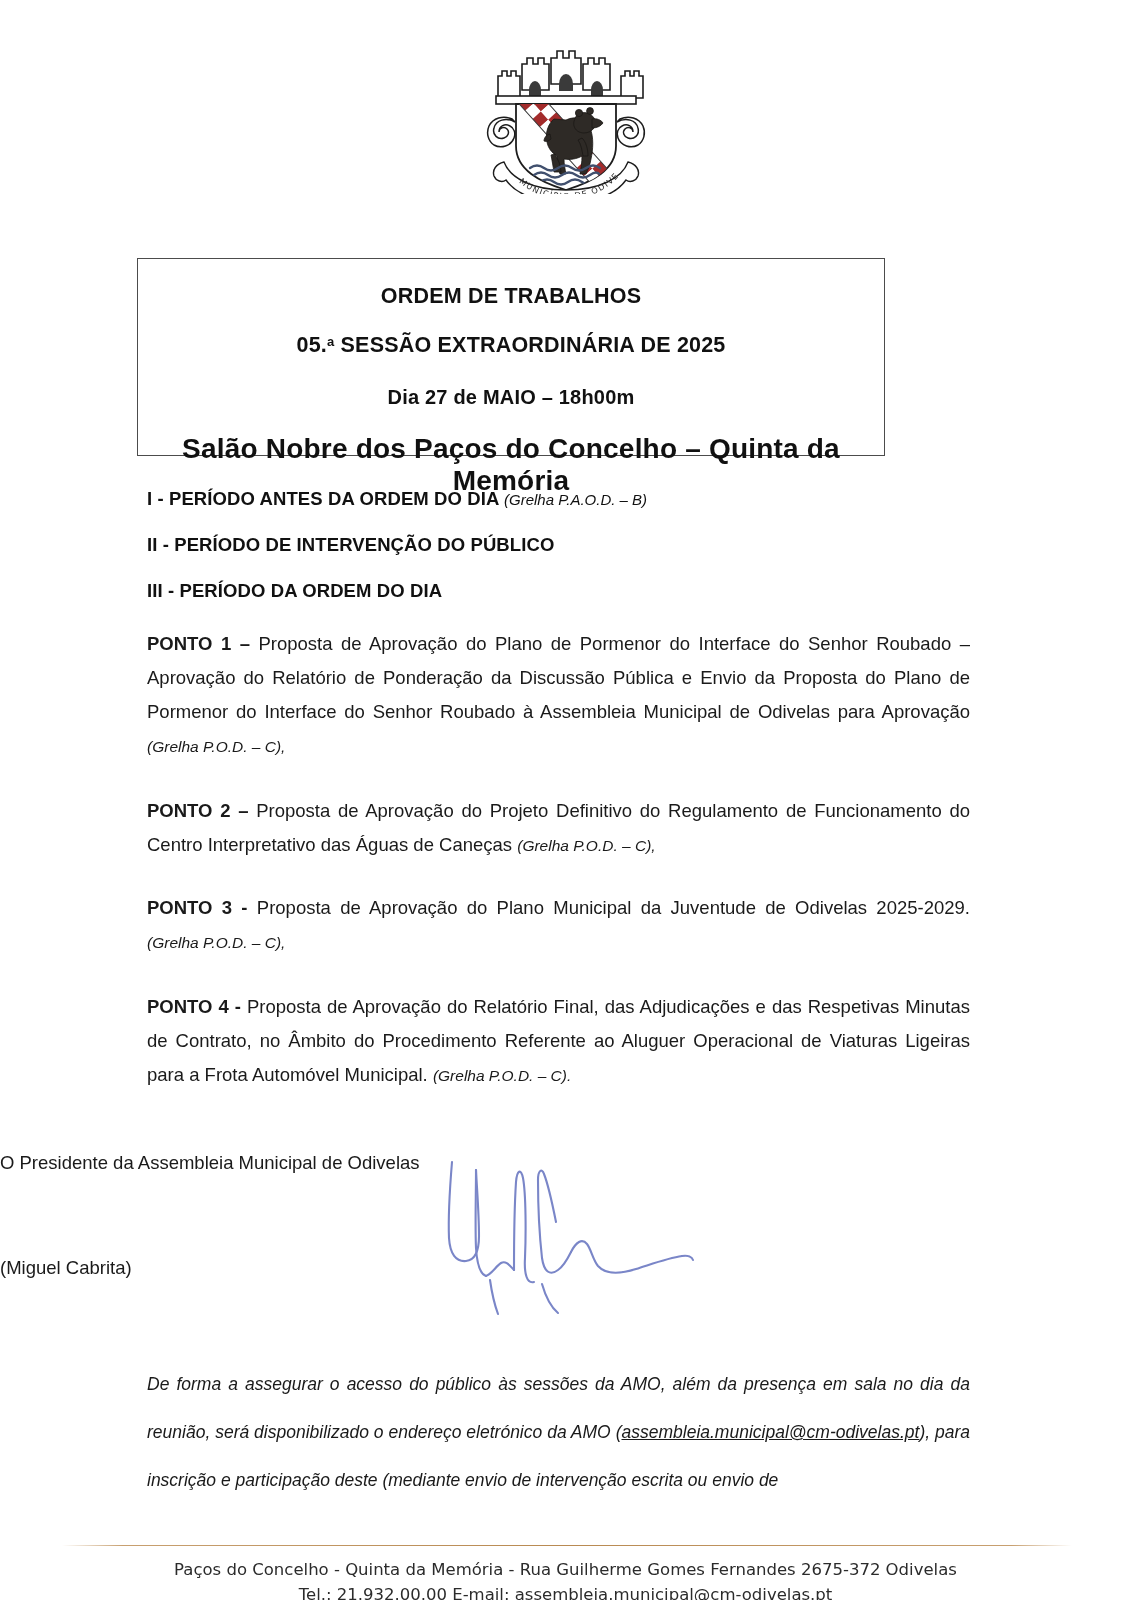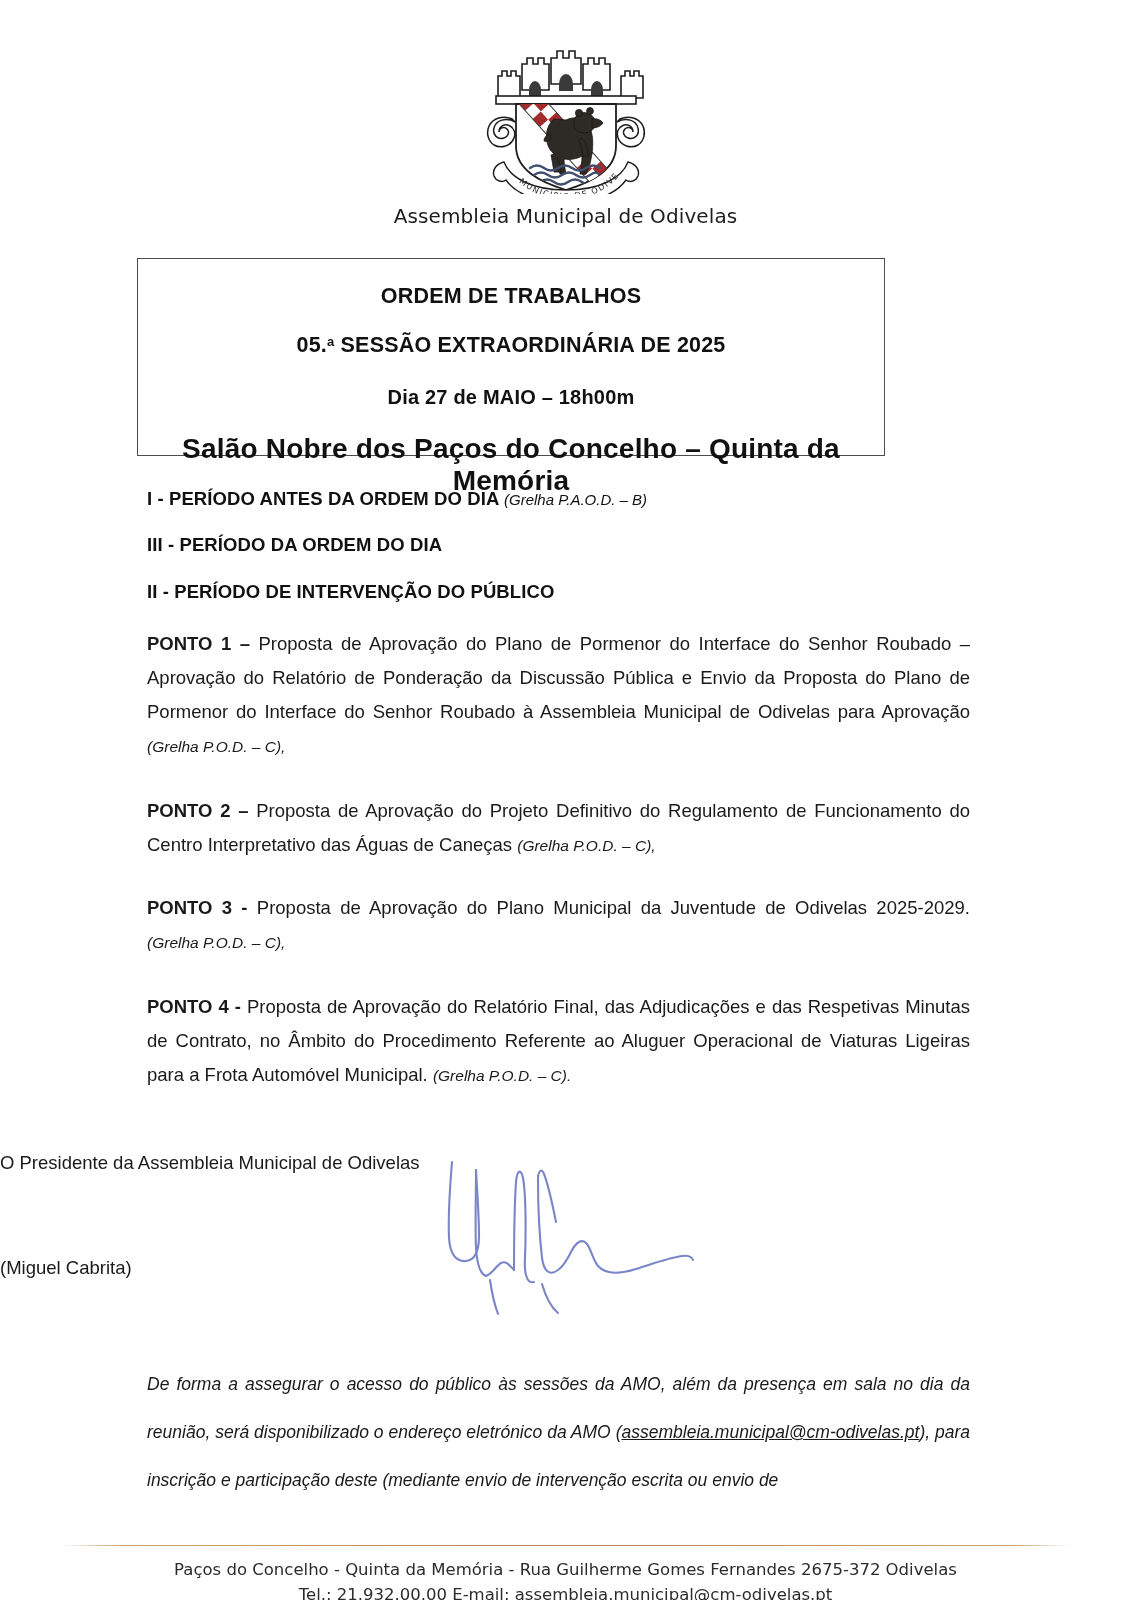--- a/index.html
+++ b/index.html
@@ -282,37 +282,36 @@
 
       <path d="M22 128 c-8 2 -12 8 -10 14 c2 5 8 7 12 4
                c10 14 28 22 60 22 c32 0 50 -8 60 -22 c4 3 10 1 12 -4 c2 -6 -2 -12 -10 -14
                c-6 16 -28 28 -62 28 c-34 0 -56 -12 -62 -28 z" fill="#ffffff" stroke="#1d1d1d" stroke-width="1.4"></path>
       <path id="ribbonPath" d="M30 141 c14 17 34 24 54 24 c20 0 40 -7 54 -24" fill="none"></path>
       <text font-size="8.2" fill="#2b2b2b" letter-spacing="1.4" font-family="DejaVu Sans, sans-serif">
         <textPath href="#ribbonPath" startOffset="8%">MUNICÍPIO DE ODIVELAS</textPath>
       </text>
     </svg>
 
-    <div class="org-name">Assembleia Municipal de Odivelas</div>
   </div>
 
   <div class="title-box">
     <div class="title-line tl1">ORDEM DE TRABALHOS</div>
     <div class="title-line tl2"><span>05.</span><sup>a</sup><span> SESSÃO EXTRAORDINÁRIA DE 2025</span></div>
     <div class="title-line tl3">Dia 27 de MAIO – 18h00m</div>
     <div class="title-line tl4">Salão Nobre dos Paços do Concelho – Quinta da Memória</div>
   </div>
 
   <div class="body-col">
 
     <div class="sec-head"><span>I - PERÍODO ANTES DA ORDEM DO DIA</span> <span class="grelha">(Grelha P.A.O.D. – B)</span></div>
 
+    <div class="sec-head">II - PERÍODO DE INTERVENÇÃO DO PÚBLICO</div>
+
     <div class="sec-head tight">III - PERÍODO DA ORDEM DO DIA</div>
-
-    <div class="sec-head">II - PERÍODO DE INTERVENÇÃO DO PÚBLICO</div>
 
     <p class="ponto p1"><span class="lbl">PONTO 1 –</span><span> Proposta de Aprovação do Plano de Pormenor do Interface do Senhor Roubado – Aprovação do Relatório de Ponderação da Discussão Pública e Envio da Proposta do Plano de Pormenor do Interface do Senhor Roubado à Assembleia Municipal de Odivelas para Aprovação </span><span class="grelha">(Grelha P.O.D. – C),</span></p>
 
     <p class="ponto p2"><span class="lbl">PONTO 2 –</span><span> Proposta de Aprovação do Projeto Definitivo do Regulamento de Funcionamento do Centro Interpretativo das Águas de Caneças </span><span class="grelha">(Grelha P.O.D. – C),</span></p>
 
     <p class="ponto p3"><span class="lbl">PONTO 3 -</span><span> Proposta de Aprovação do Plano Municipal da Juventude de Odivelas 2025-2029. </span><span class="grelha">(Grelha P.O.D. – C),</span></p>
 
     <p class="ponto p4"><span class="lbl">PONTO 4 -</span><span> Proposta de Aprovação do Relatório Final, das Adjudicações e das Respetivas Minutas de Contrato, no Âmbito do Procedimento Referente ao Aluguer Operacional de Viaturas Ligeiras para a Frota Automóvel Municipal. </span><span class="grelha">(Grelha P.O.D. – C).</span></p>
   </div>
 

